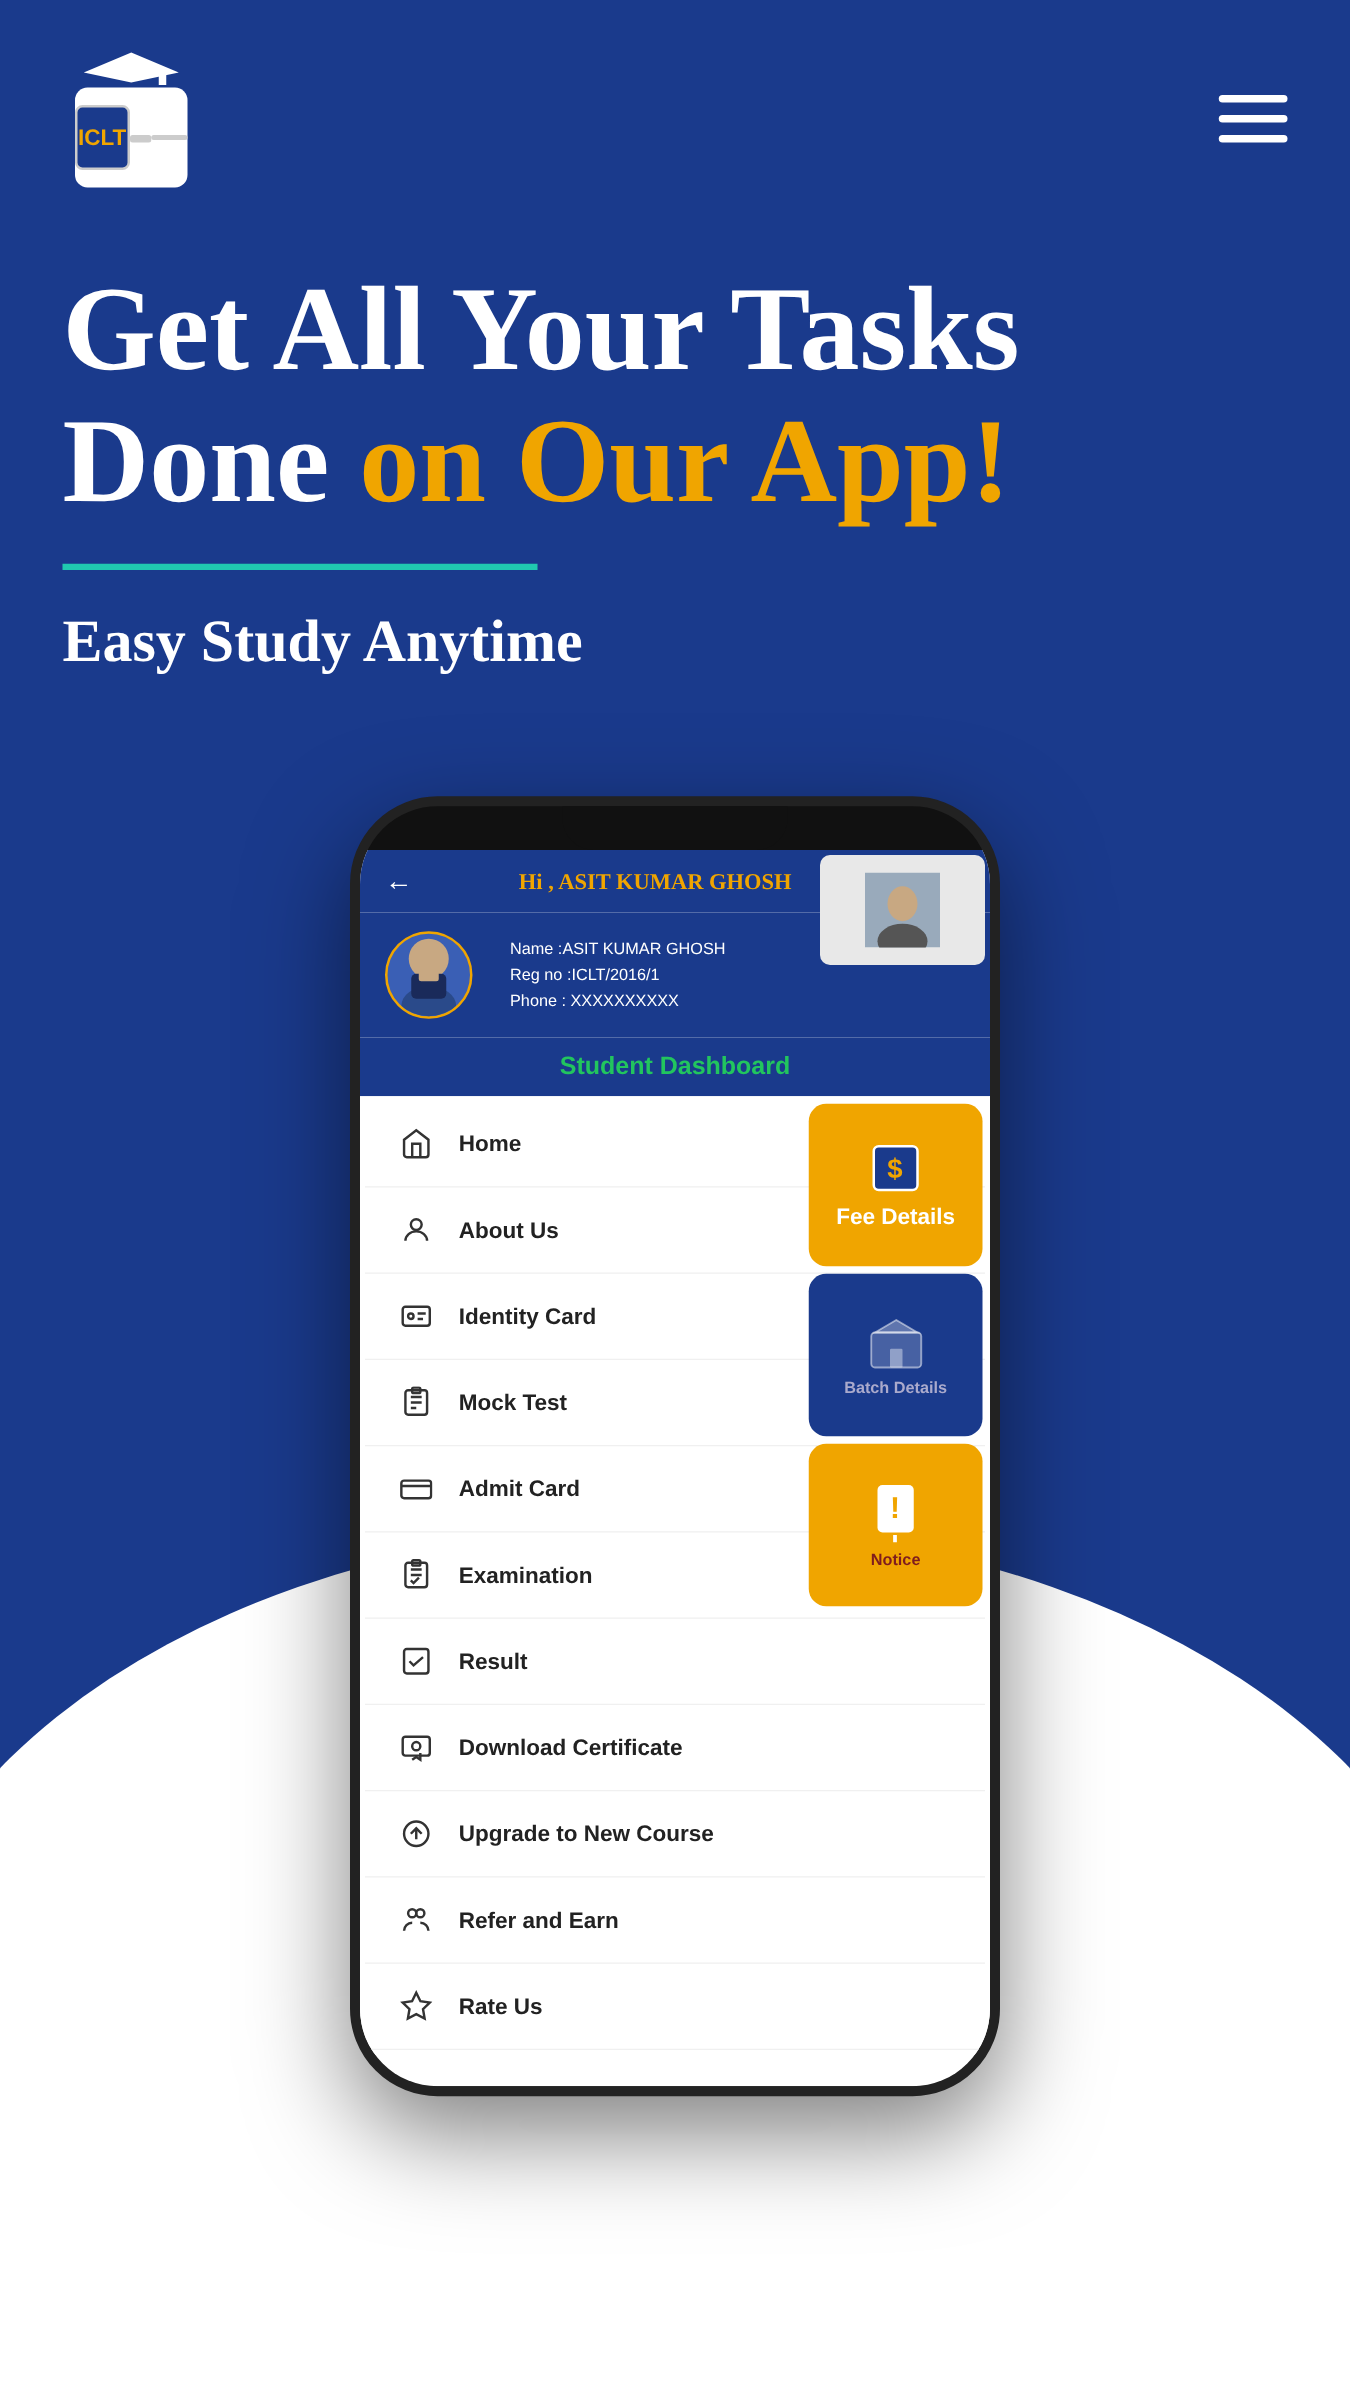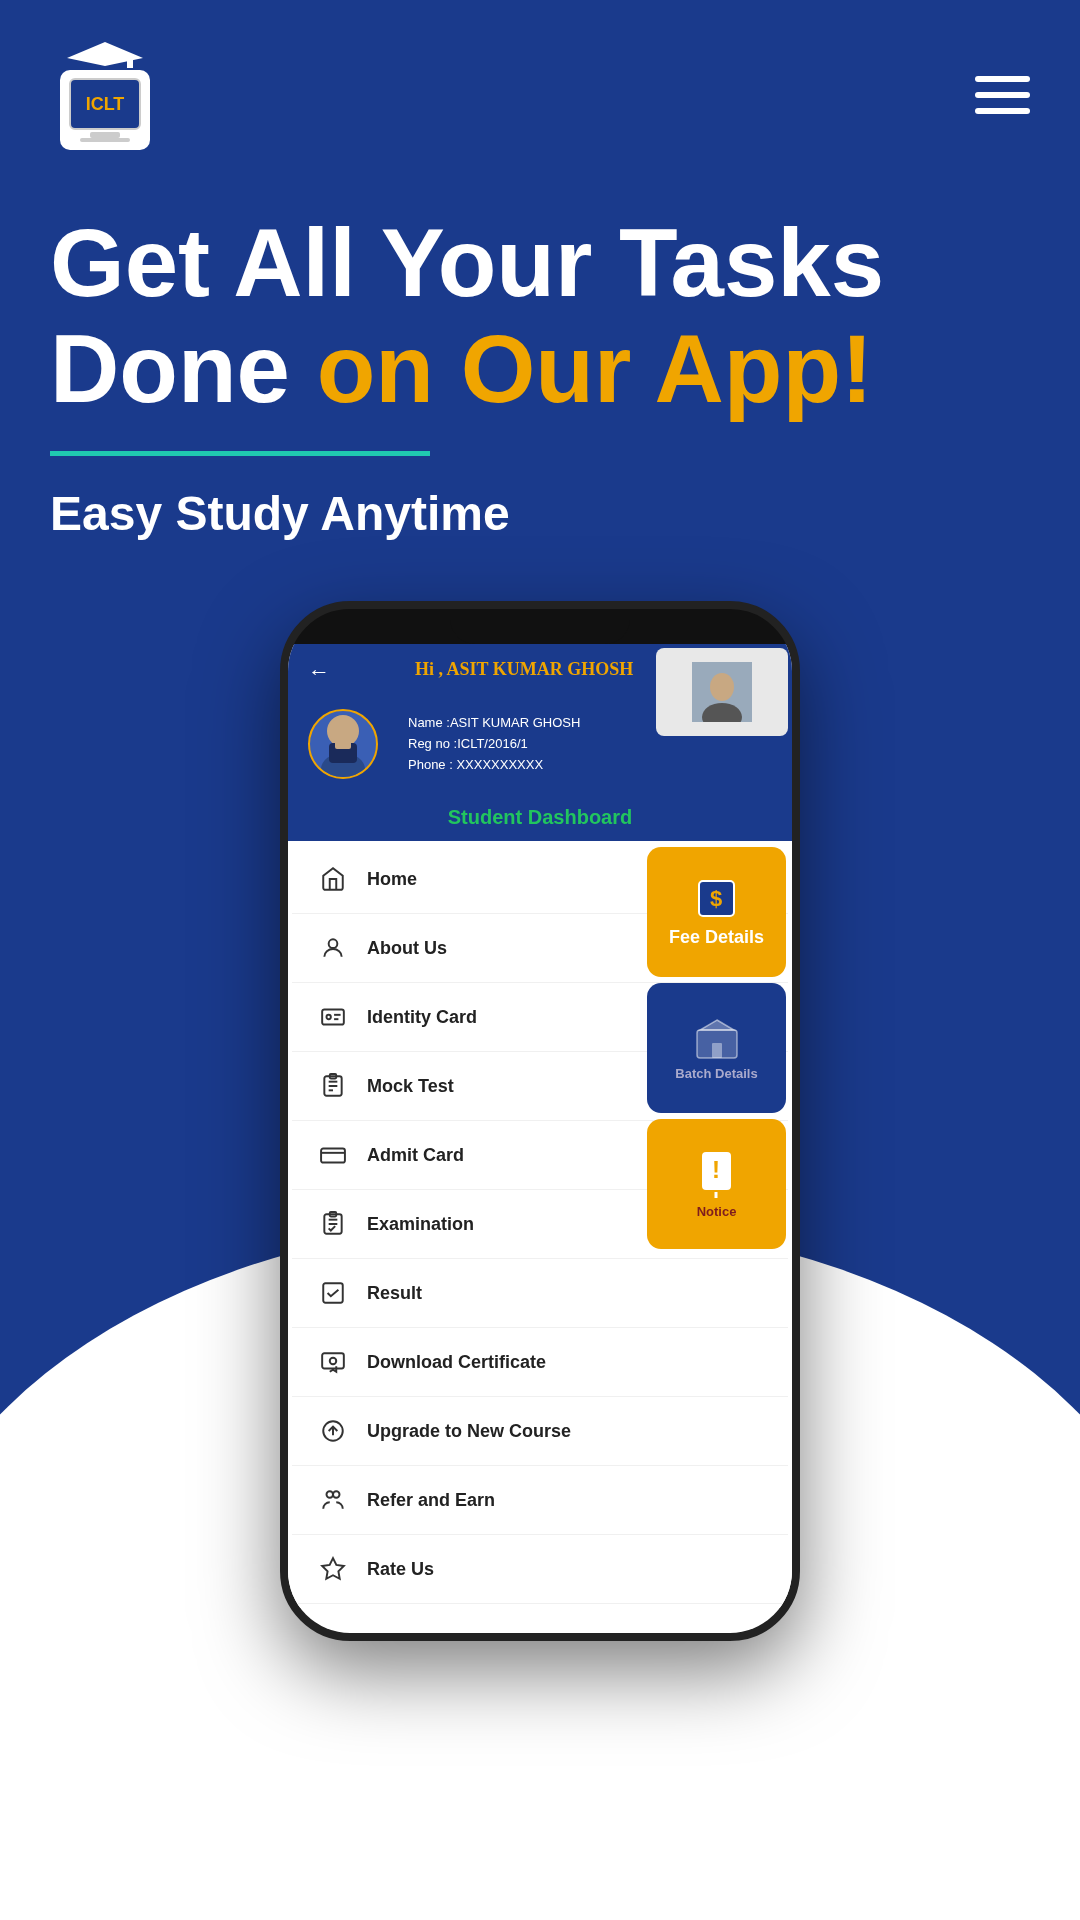--- a/index.html
+++ b/index.html
@@ -35,41 +35,42 @@
       width: 55px;
       height: 6px;
       background: white;
       border-radius: 3px;
     }
 
     
     .hero {
       padding: 40px 80px 0 50px;
       color: white;
+      font-family: Liberation Serif, serif;
     }
     .hero-title {
       font-size: 96px;
       font-weight: 900;
       line-height: 1.1;
       margin-bottom: 30px;
     }
     .hero-title .highlight {
       color: #f0a500;
     }
     .hero-divider {
       width: 380px;
       height: 5px;
       background: #20c9b0;
       margin-bottom: 30px;
     }
     .hero-subtitle {
       font-size: 48px;
       font-weight: 700;
       color: white;
-      margin-bottom: 60px;
+      margin-bottom: 96px;
     }
 
     
     .sparkle-container {
       position: absolute;
       right: 60px;
       top: 560px;
     }
 
     
@@ -226,21 +227,21 @@
   <div class="logo-container">
     <div style="position:relative; width:110px; height:110px;">
 
       <div style="position:absolute; top:0; left:50%; transform:translateX(-50%); width:80px; height:28px;">
         <svg viewBox="0 0 80 28" width="80" height="28">
           <polygon points="40,2 78,18 40,26 2,18" fill="white"></polygon>
           <rect x="62" y="18" width="6" height="12" rx="2" fill="white"></rect>
         </svg>
       </div>
 
-      <div style="position:absolute; bottom:0; left:50%; transform:translateX(-50%); width:90px; height:80px; background:white; border-radius:10px; display:flex; flex-direction:column; align-items:center; justify-content:center;">
+      <div style="position:absolute; bottom:0; left:50%; transform:translateX(-50%); width:90px; height:80px; background:white; border-radius:10px; display:flex; flex-direction:row; align-items:center; justify-content:center;">
         <div style="width:72px; height:52px; background:#1a3a8c; border-radius:6px; display:flex; align-items:center; justify-content:center; border:2px solid #ccc;">
           <span style="color:#f0a500; font-size:18px; font-weight:900;">ICLT</span>
         </div>
         <div style="width:30px; height:6px; background:#ccc; margin-top:2px; border-radius:2px;"></div>
         <div style="width:50px; height:4px; background:#ccc; border-radius:2px;"></div>
       </div>
     </div>
   </div>
   <div class="menu-icon">
     <span></span>

